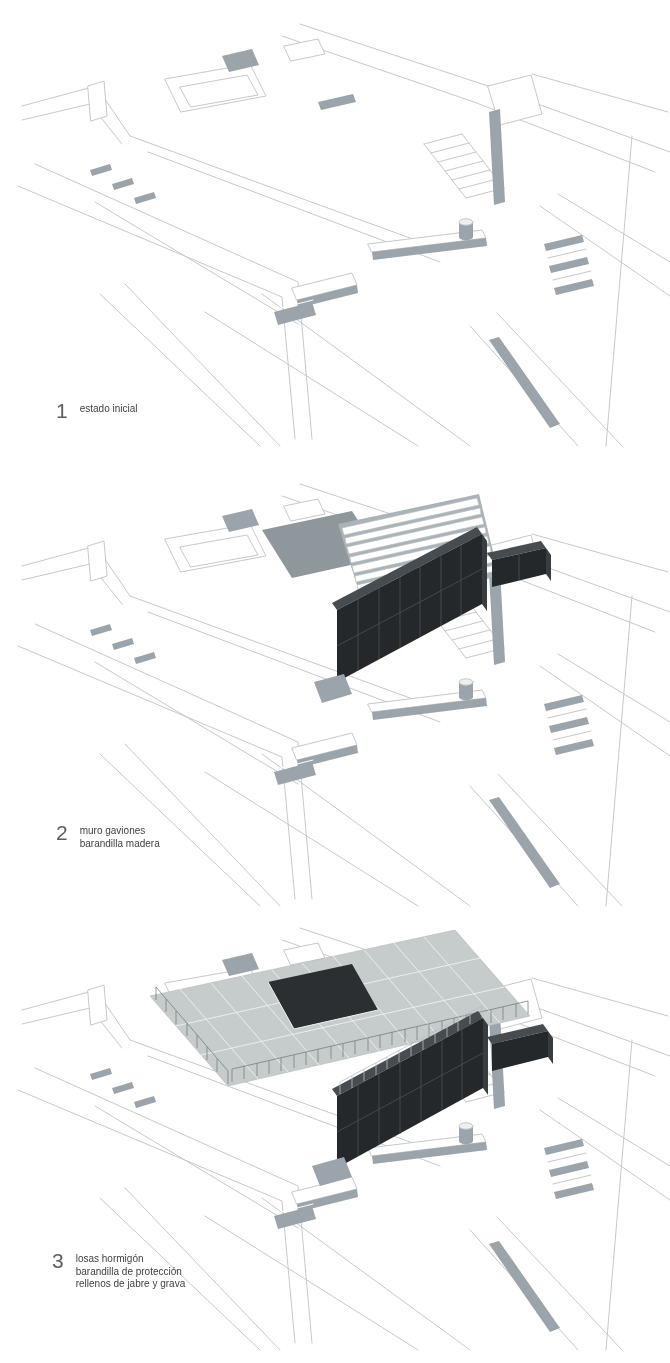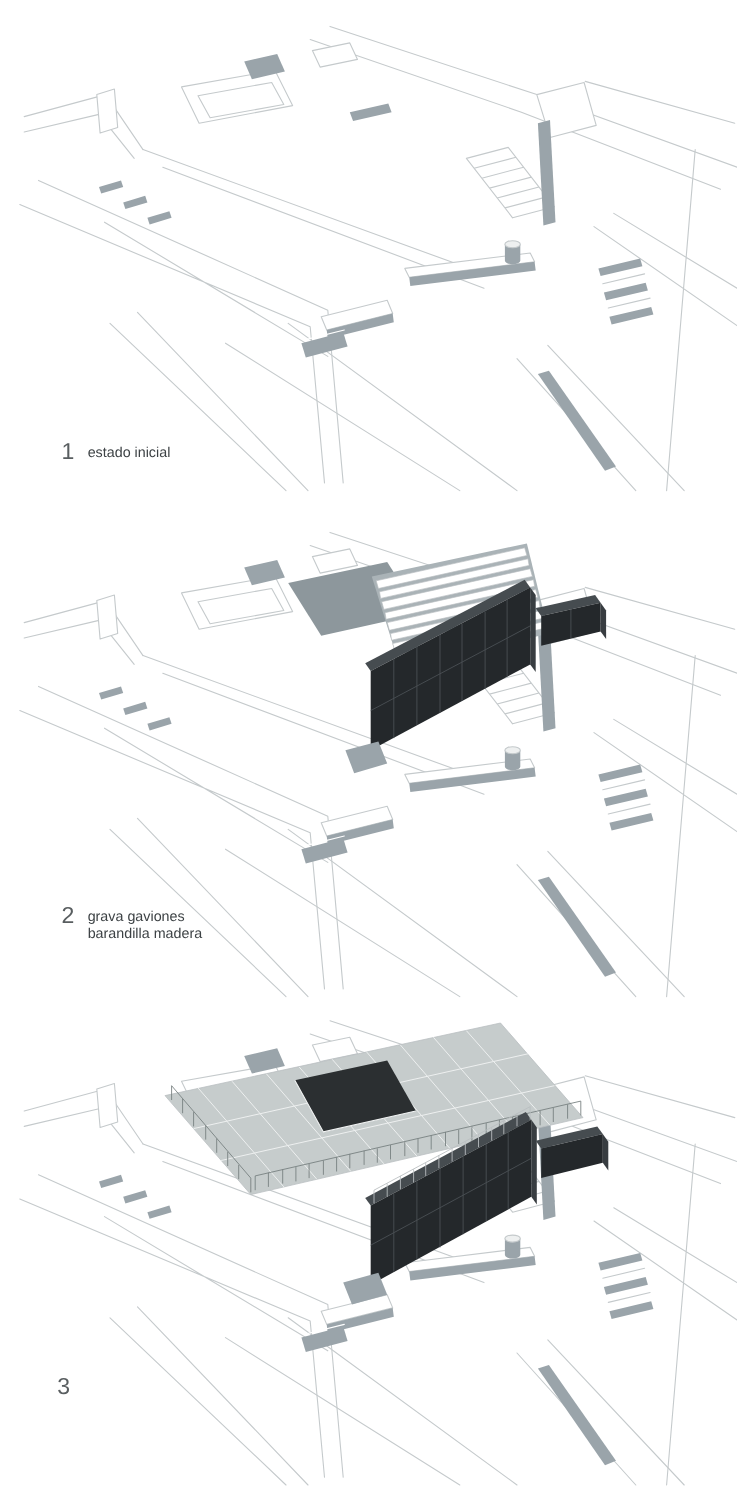--- a/index.html
+++ b/index.html
@@ -21,21 +21,21 @@
     margin:0;
   }
   #panel-1 .caption{left:56px;top:400px;}
   #panel-2 .caption{left:56px;top:352px;}
   #panel-3 .caption{left:52px;top:340px;}
   .caption .num{
     font-size:21px;line-height:1;color:#595e60;font-weight:400;
   }
   .caption .lines{
     display:flex;flex-direction:column;
-    font-size:13px;line-height:1.25;color:#3d4245;
+    font-size:10px;line-height:1.25;color:#3d4245;
     padding-top:3px;
   }
   .sprite{position:absolute;width:0;height:0;overflow:hidden;}
 </style>
 </head>
 <body>
 
 <svg class="sprite" aria-hidden="true">
   <defs>
     <g id="site-base" stroke="#c5cacc" fill="none" stroke-width="1" stroke-linejoin="round" stroke-linecap="round">
@@ -130,21 +130,21 @@
           <polygon points="546,94 551,101 551,127 546,120" fill="#383d41"></polygon>
           <polygon points="492,106 546,94 546,120 492,133" fill="#24282b"></polygon>
           <path d="M519,100 L519,126" stroke="#4b5155" stroke-width="0.8" fill="none"></path>
           <polygon points="314,228 344,220 352,240 322,249" fill="#9aa4aa"></polygon>
         </g>
       </g>
     </svg>
     <figcaption class="caption">
       <div class="num">2</div>
       <div class="lines">
-        <span>grava gaviones</span>
+        <span>muro gaviones</span>
         <span>barandilla madera</span>
       </div>
     </figcaption>
   </figure>
 
   <figure class="panel" id="panel-3">
     <svg class="drawing" viewBox="0 0 670 453">
       <g transform="translate(0,-12)">
         <use href="#site-base"></use>
         <g>
@@ -173,16 +173,21 @@
           <polygon points="312,268 344,259 352,279 320,288" fill="#9aa4aa"></polygon>
         </g>
         <g stroke="#b9bec0" stroke-width="0.8" fill="none">
           <path d="M340,196v-12M352,190v-12M364,183v-12M376,177v-12M387,171v-12M399,164v-12M411,158v-12M423,152v-12M435,145v-12M447,139v-12M458,133v-12M470,126v-12M482,120v-12"></path>
           <path d="M340,184 L482,108"></path>
         </g>
       </g>
     </svg>
     <figcaption class="caption">
       <div class="num">3</div>
+      <div class="lines">
+        <span>losas hormigón</span>
+        <span>barandilla de protección</span>
+        <span>rellenos de jabre y grava</span>
+      </div>
     </figcaption>
   </figure>
 
 </div>
 
 </body></html>

